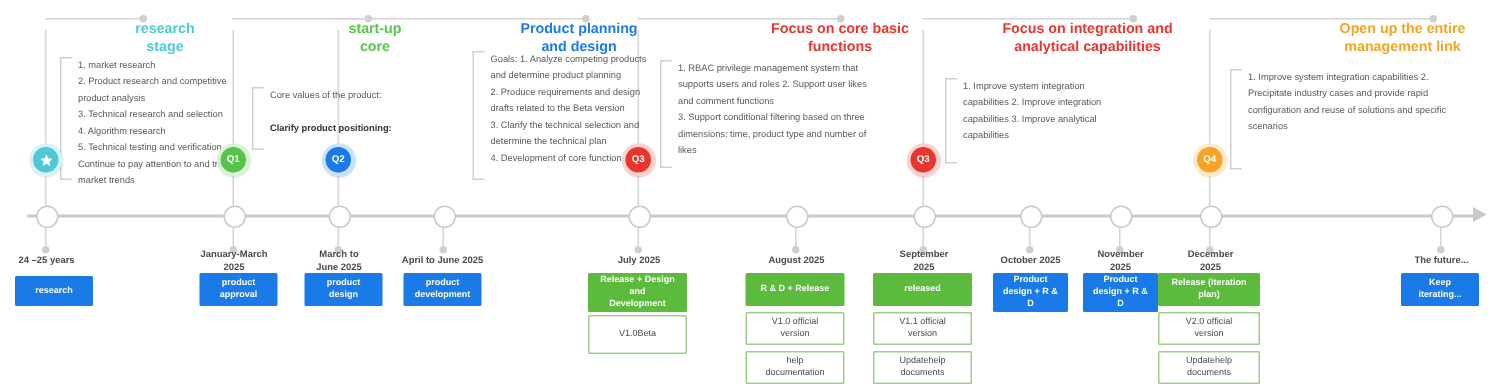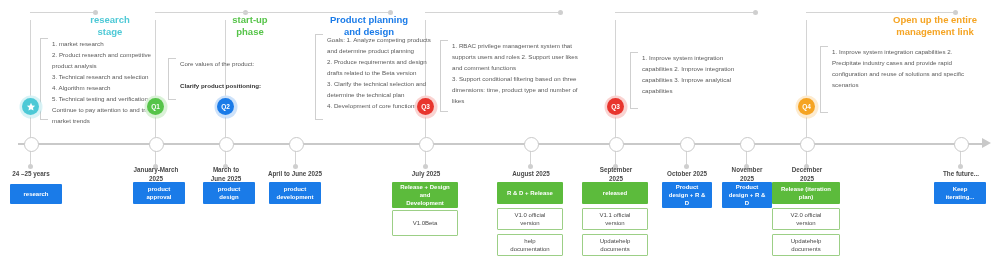--- a/index.html
+++ b/index.html
@@ -208,74 +208,78 @@
       <svg width="10" height="10" viewBox="0 0 24 24">
         <path d="M12 2l2.9 6.3 6.9.8-5.1 4.7 1.4 6.8L12 17.2 5.9 20.6l1.4-6.8L2.2 9.1l6.9-.8z" fill="#ffffff"></path>
       </svg>
     </div>
     <div class="stem" style="left: 155px; top: 20px; height: 117px;"></div>
     <div class="branch" style="left: 155px; top: 12px; width: 90px; height: 10px;">
       <div class="hline" style="width: 90px;"></div>
       <div class="tip" style="left: 88px; top: -2px;"></div>
     </div>
     <div class="phase-title" style="left: 195px; top: 14px; width: 110px; color: rgb(87, 196, 74); white-space: pre-line;">start-up
-phase</div>
+core</div>
     <div class="desc" style="left: 168px; top: 58px; width: 130px; height: 40px;">
       <div class="bracket" style="height: 40px;"></div>
       <div class="txt" style="width: 116px;">Core values of the product:</div>
       <div class="txt bold" style="top: 22px; width: 116px;">Clarify product positioning:</div>
     </div>
     <div class="qbadge" style="left: 147px; top: 98px; background: rgb(87, 196, 74);">
       <div class="glow" style="background: rgb(87, 196, 74);"></div>
       <span>Q1</span>
     </div>
     <div class="stem" style="left: 225px; top: 20px; height: 117px;"></div>
     <div class="branch" style="left: 225px; top: 12px; width: 165px; height: 10px;">
       <div class="hline" style="width: 165px;"></div>
       <div class="tip" style="left: 163px; top: -2px;"></div>
     </div>
-    <div class="phase-title" style="left: 304px; top: 14px; width: 130px; color: rgb(26, 123, 232); white-space: pre-line;">Product planning
+    <div class="phase-title" style="left: 321px; top: 14px; width: 130px; color: rgb(26, 123, 232); white-space: pre-line;">Product planning
 and design</div>
     <div class="desc" style="left: 315px; top: 34px; width: 145px; height: 84px;">
       <div class="bracket" style="height: 84px;"></div>
       <div class="txt" style="width: 131px;">Goals: 1. Analyze competing products
 and determine product planning
 2. Produce requirements and design
 drafts related to the Beta version
 3. Clarify the technical selection and
 determine the technical plan
 4. Development of core functions</div>
     </div>
     <div class="qbadge" style="left: 217px; top: 98px; background: rgb(26, 123, 232);">
       <div class="glow" style="background: rgb(26, 123, 232);"></div>
       <span>Q2</span>
     </div>
     <div class="stem" style="left: 425px; top: 20px; height: 117px;"></div>
     <div class="branch" style="left: 425px; top: 12px; width: 135px; height: 10px;">
       <div class="hline" style="width: 135px;"></div>
       <div class="tip" style="left: 133px; top: -2px;"></div>
     </div>
+    <div class="phase-title" style="left: 490px; top: 14px; width: 140px; color: rgb(232, 53, 46); white-space: pre-line;">Focus on core basic
+functions</div>
     <div class="desc" style="left: 440px; top: 40px; width: 190px; height: 70px;">
       <div class="bracket" style="height: 70px;"></div>
       <div class="txt" style="width: 176px;">1. RBAC privilege management system that
 supports users and roles 2. Support user likes
 and comment functions
 3. Support conditional filtering based on three
 dimensions: time, product type and number of
 likes</div>
     </div>
     <div class="qbadge" style="left: 417px; top: 98px; background: rgb(232, 53, 46);">
       <div class="glow" style="background: rgb(232, 53, 46);"></div>
       <span>Q3</span>
     </div>
     <div class="stem" style="left: 615px; top: 20px; height: 117px;"></div>
     <div class="branch" style="left: 615px; top: 12px; width: 140px; height: 10px;">
       <div class="hline" style="width: 140px;"></div>
       <div class="tip" style="left: 138px; top: -2px;"></div>
     </div>
+    <div class="phase-title" style="left: 650px; top: 14px; width: 150px; color: rgb(232, 53, 46); white-space: pre-line;">Focus on integration and
+analytical capabilities</div>
     <div class="desc" style="left: 630px; top: 52px; width: 140px; height: 55px;">
       <div class="bracket" style="height: 55px;"></div>
       <div class="txt" style="width: 126px;">1. Improve system integration
 capabilities 2. Improve integration
 capabilities 3. Improve analytical
 capabilities</div>
     </div>
     <div class="qbadge" style="left: 607px; top: 98px; background: rgb(232, 53, 46);">
       <div class="glow" style="background: rgb(232, 53, 46);"></div>
       <span>Q3</span>

